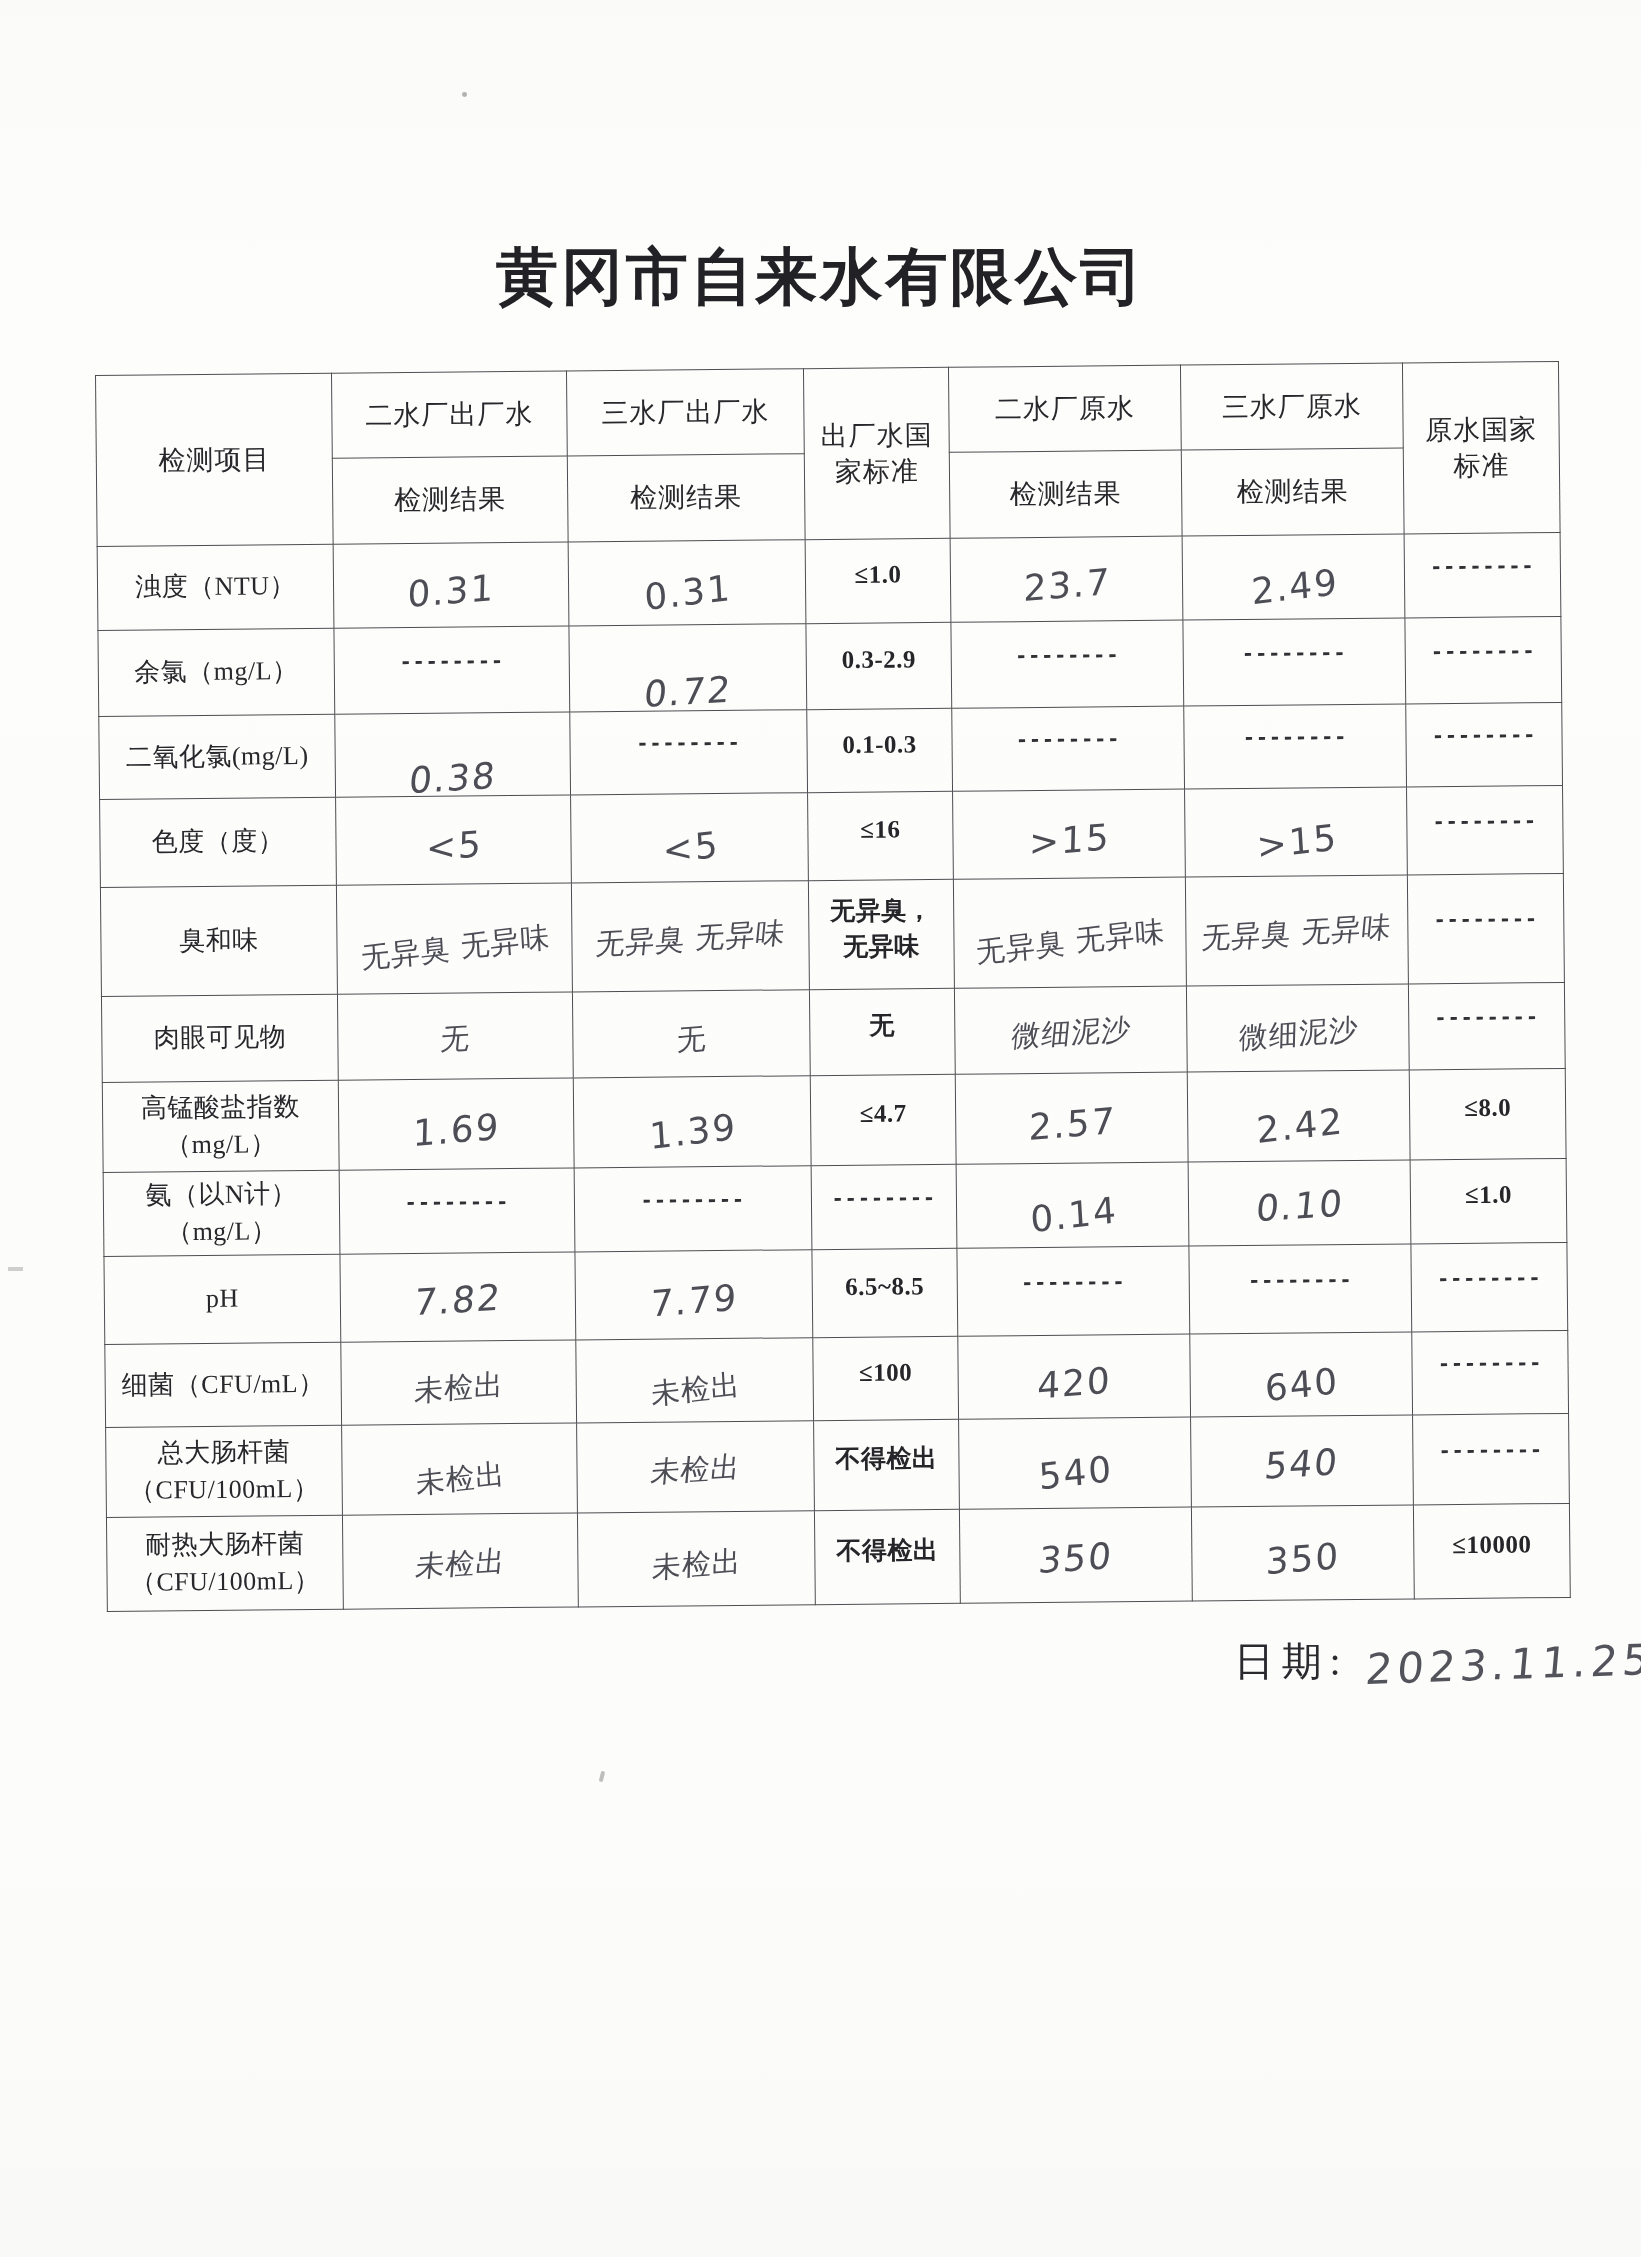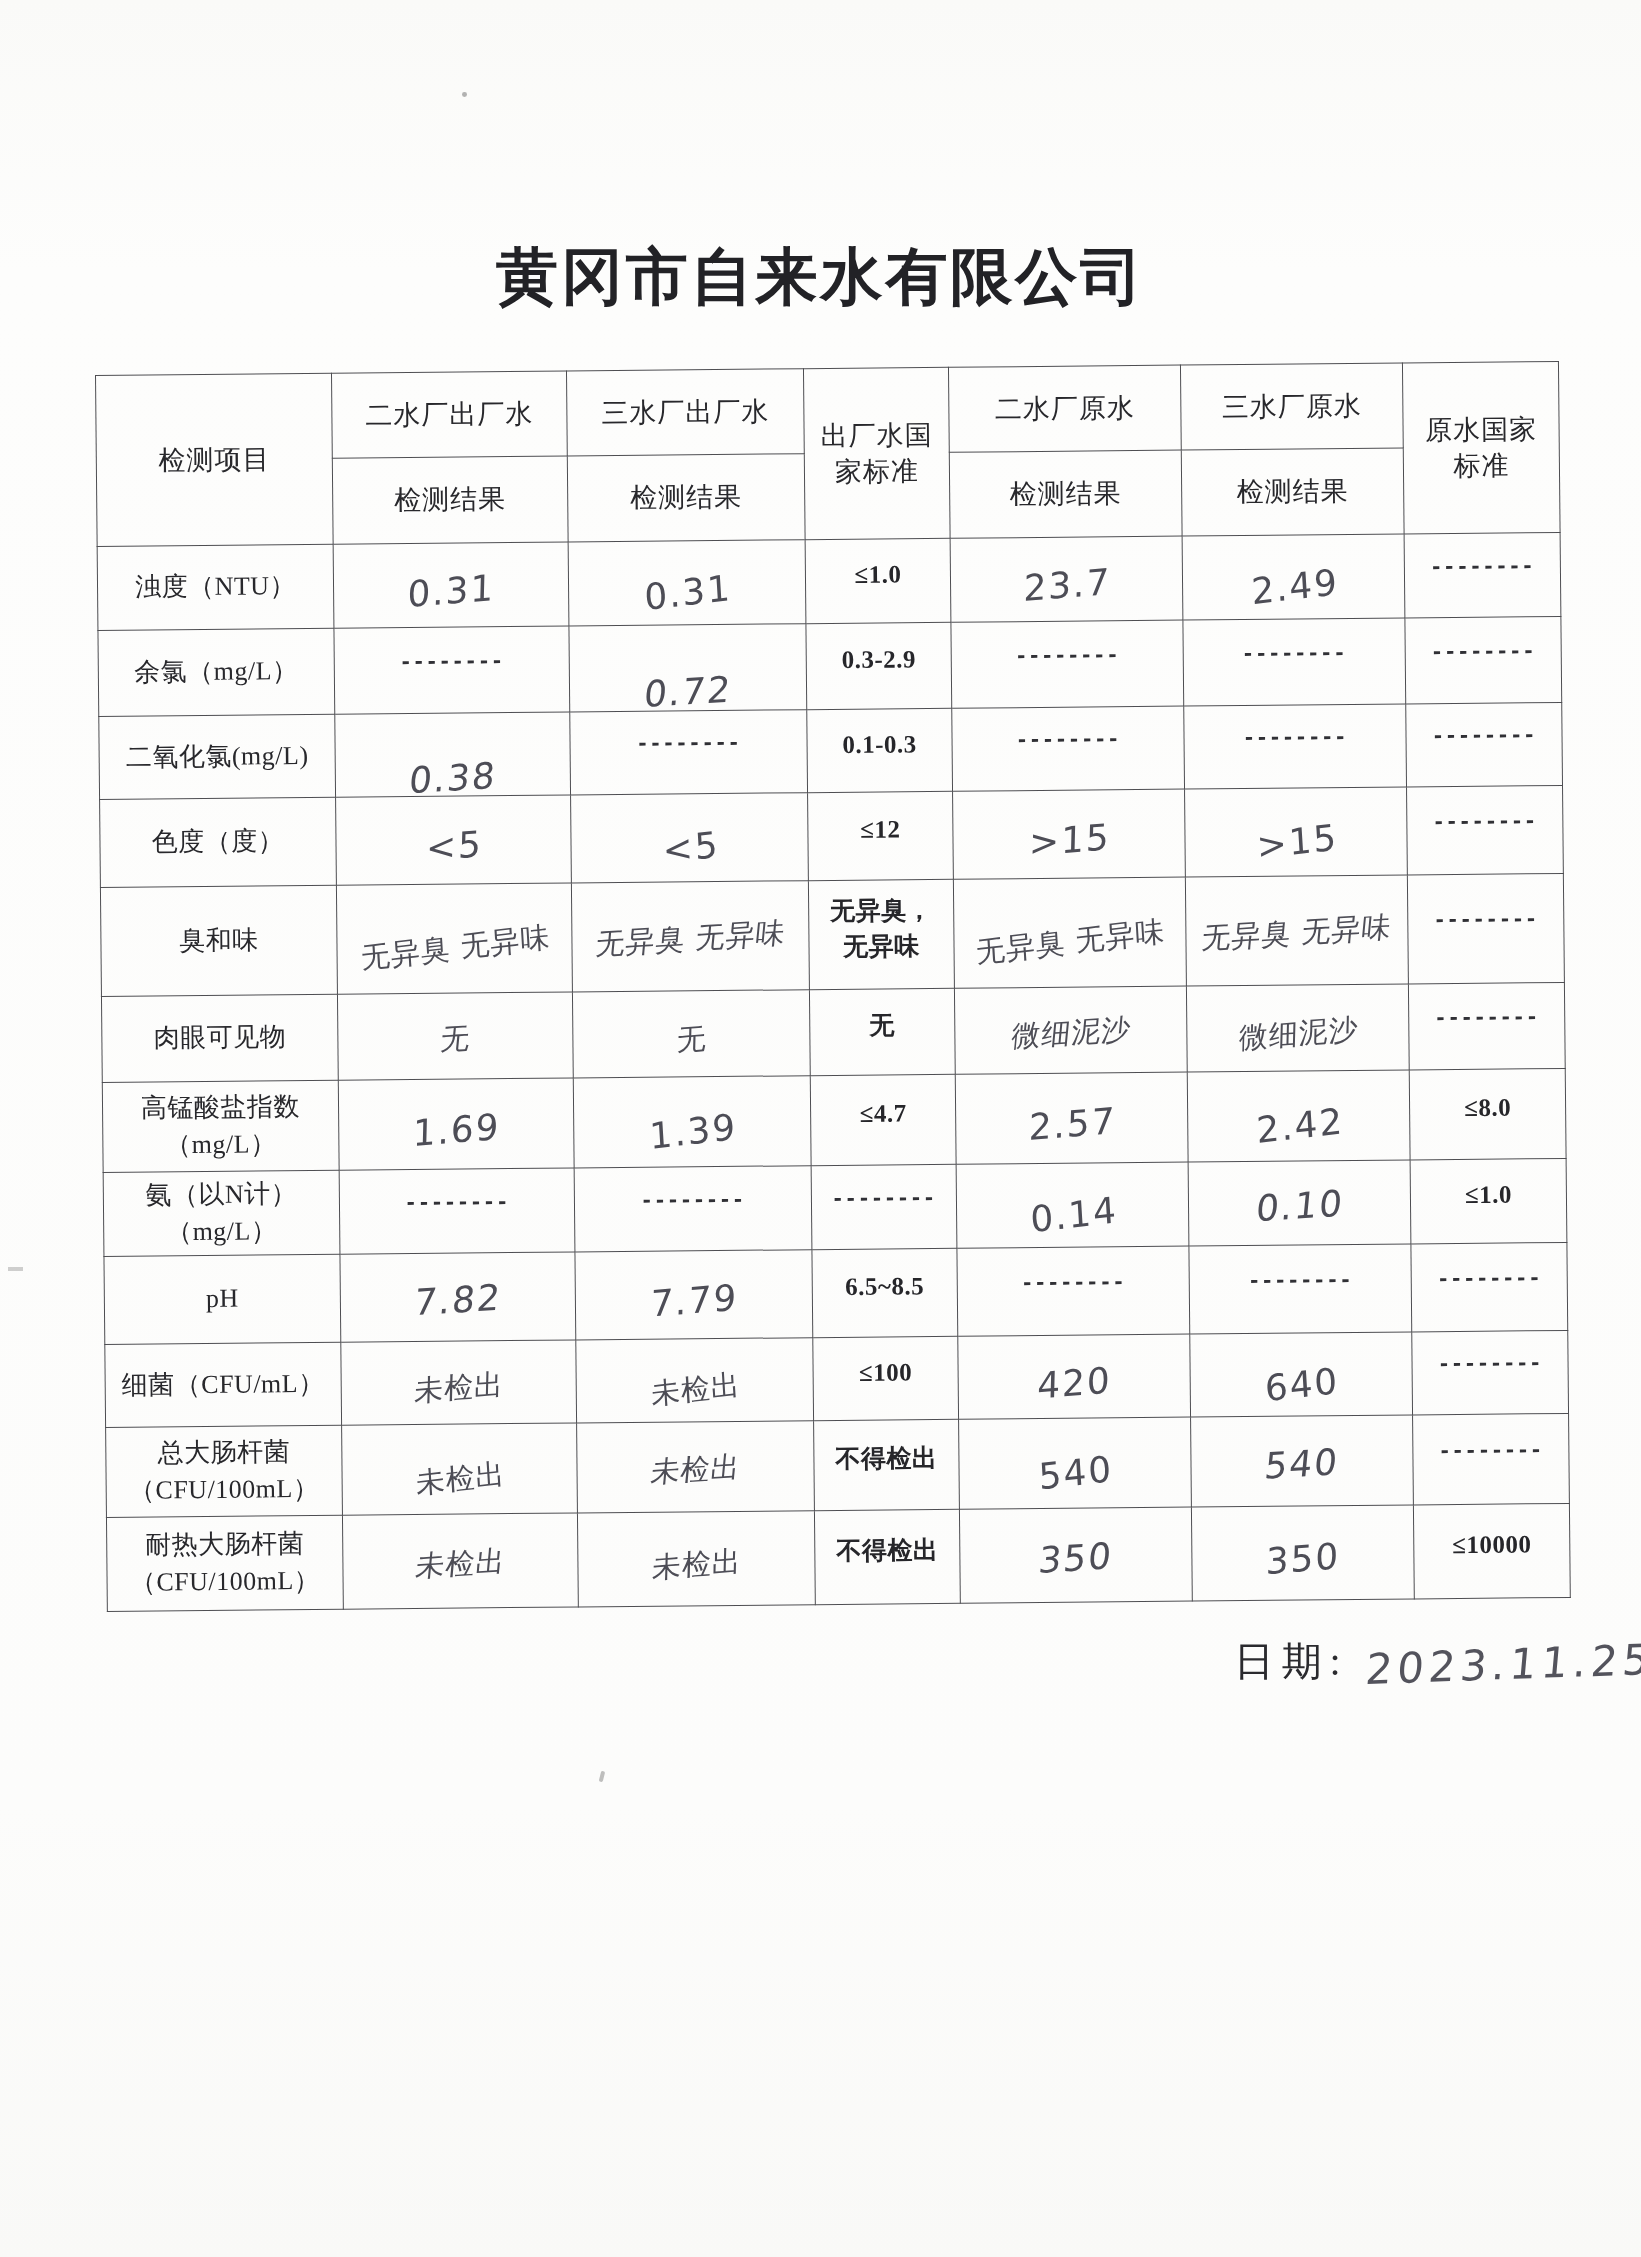--- a/index.html
+++ b/index.html
@@ -157,21 +157,21 @@
             <td><span class="dash">--------</span></td>
             <td><span class="std">0.1-0.3</span></td>
             <td><span class="dash">--------</span></td>
             <td><span class="dash">--------</span></td>
             <td><span class="dash">--------</span></td>
           </tr>
           <tr>
             <th class="rowlabel">色度（度）</th>
             <td><span class="hw r0">&lt;5</span></td>
             <td><span class="hw r1">&lt;5</span></td>
-            <td><span class="std">≤12</span></td>
+            <td><span class="std">≤16</span></td>
             <td><span class="hw r0">&gt;15</span></td>
             <td><span class="hw r1">&gt;15</span></td>
             <td><span class="dash">--------</span></td>
           </tr>
           <tr>
             <th class="rowlabel">臭和味</th>
             <td><span class="hw r1 cn">无异臭 无异味</span></td>
             <td><span class="hw r2 cn">无异臭 无异味</span></td>
             <td><span class="std">无异臭，
 无异味</span></td>

